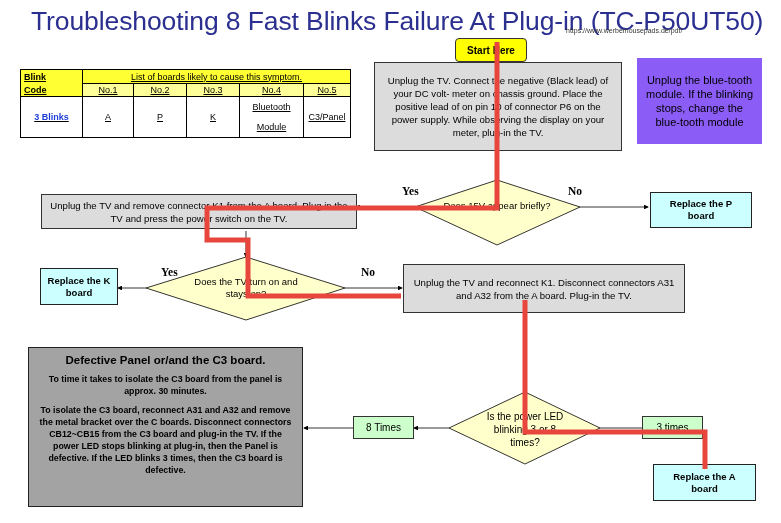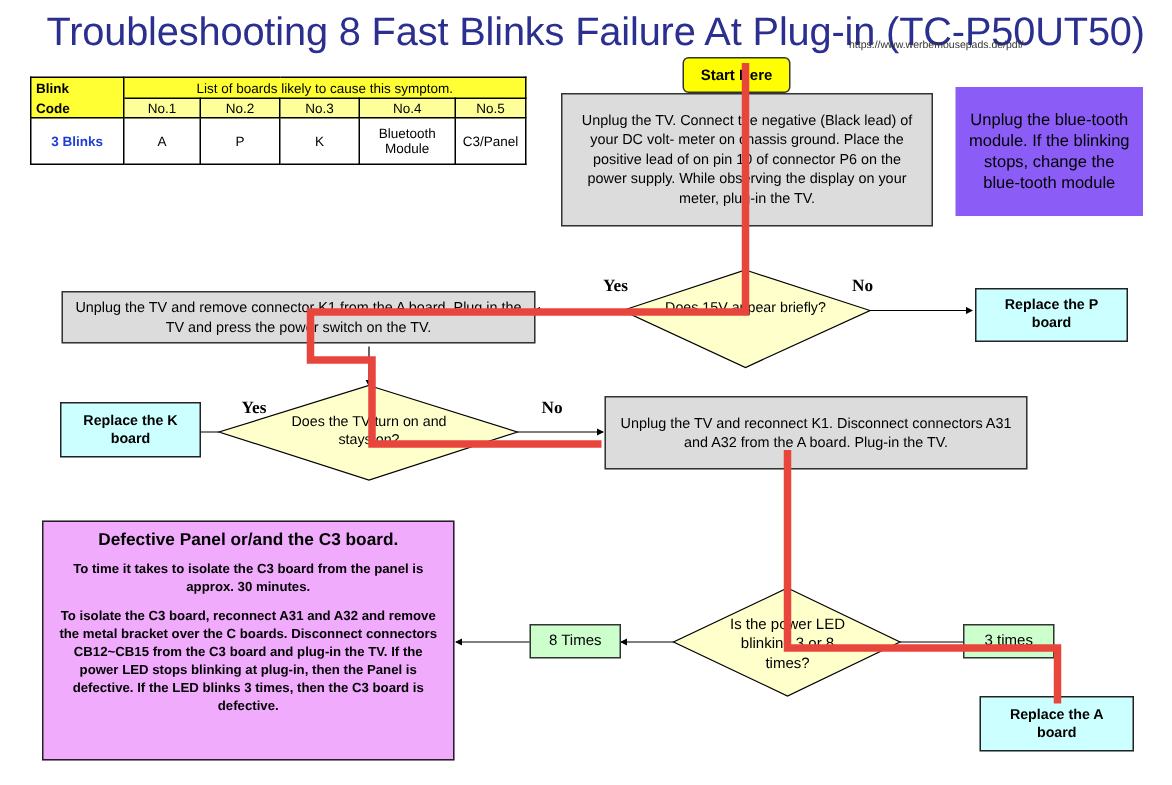--- a/index.html
+++ b/index.html
@@ -2,21 +2,21 @@
 <html><head>
 <meta charset="utf-8">
 <style>
   html, body { margin:0; padding:0; }
   body { width:781px; height:523px; position:relative; background:#ffffff; overflow:hidden;
          font-family:"Liberation Sans", sans-serif; color:#000; }
   .abs { position:absolute; }
   .title { left:31px; top:6px; font-size:26.5px; color:#2b2f8f; white-space:nowrap; letter-spacing:-0.1px; }
   .url { left:566px; top:27px; font-size:7px; color:#333; white-space:nowrap; }
 
-  table.codes { position:absolute; left:20px; top:51px; border-collapse:collapse; font-size:9px; }
+  table.codes { position:absolute; left:20px; top:69px; border-collapse:collapse; font-size:9px;text-decoration:underline; }
   table.codes td { border:1px solid #000; text-align:center; padding:0; }
   .y1 { background:#ffff33; }
   .y2 { background:#ffff99; }
   .hdrcode { text-align:left !important; font-weight:bold; padding-left:3px !important; }
   .blinks { color:#1f3ed8; font-weight:bold; }
 
   .box { position:absolute; box-sizing:border-box; display:flex; align-items:center; justify-content:center;
          text-align:center; border:1px solid #333; }
   .grey { background:#dcdcdc; }
   .cyan { background:#ccffff; border-color:#222; font-weight:bold; }
@@ -44,21 +44,21 @@
     <td class="y2" style="width:52px">No.2</td>
     <td class="y2" style="width:52px">No.3</td>
     <td class="y2" style="width:63px">No.4</td>
     <td class="y2" style="width:46px">No.5</td>
   </tr>
   <tr style="height:31px">
     <td class="blinks" style="text-align:center">3 Blinks</td>
     <td>A</td>
     <td>P</td>
     <td>K</td>
-    <td style="line-height:10px;padding:0 6px">Bluetooth Module</td>
+    <td style="line-height:20px;padding:0 6px">Bluetooth Module</td>
     <td>C3/Panel</td>
   </tr>
 </tbody>
   </table>
 
 <svg class="overlay" width="781" height="523">
   <defs>
     <marker id="ah" markerWidth="6" markerHeight="6" refX="5" refY="3" orient="auto">
       <path d="M0,0 L6,3 L0,6 z" fill="#000"></path>
     </marker>
@@ -92,33 +92,33 @@
 <div class="lbl" style="left:568px;top:185px;">No</div>
 
 <div class="box cyan" style="left:650px;top:192px;width:102px;height:36px;font-size:9.5px;line-height:12px;padding:0 14px;">Replace the P board</div>
 
 <div class="box grey" style="left:41px;top:194px;width:316px;height:35px;font-size:9.6px;line-height:13px;padding:0 6px;">Unplug the TV and remove connector K1 from the A board. Plug in the TV and press the power switch on the TV.</div>
 
 <div class="dtext" style="left:190px;top:276px;width:112px;">Does the TV turn on and stays on?</div>
 <div class="lbl" style="left:161px;top:266px;">Yes</div>
 <div class="lbl" style="left:361px;top:266px;">No</div>
 
-<div class="box cyan" style="left:40px;top:268px;width:94px;height:37px;font-size:9.5px;line-height:12px;padding:0 6px;">Replace the K board</div>
+<div class="box cyan" style="left:40px;top:268px;width:78px;height:37px;font-size:9.5px;line-height:12px;padding:0 6px;">Replace the K board</div>
 
 <div class="box grey" style="left:403px;top:264px;width:282px;height:49px;font-size:9.6px;line-height:13px;padding:0 8px;">Unplug the TV and reconnect K1. Disconnect connectors A31 and A32 from the A board. Plug-in the TV.</div>
 
 <div class="dtext" style="left:480px;top:410px;width:90px;font-size:10px;line-height:13px;">Is the power LED blinking 3 or 8 times?</div>
 
 <div class="box green" style="left:353px;top:416px;width:61px;height:23px;font-size:10px;">8 Times</div>
 
 <div class="box green" style="left:642px;top:416px;width:61px;height:23px;font-size:10px;">3 times</div>
 
 <div class="box cyan" style="left:653px;top:464px;width:103px;height:37px;font-size:9.5px;line-height:12px;padding:0 16px;">Replace the A board</div>
 
-<div class="abs" style="left:28px;top:347px;width:275px;height:160px;box-sizing:border-box;background:#f0abfc;border:1px solid #222;text-align:center;font-weight:bold;padding:6px 8px 0 8px;">
+<div class="abs" style="left:28px;top:347px;width:275px;height:160px;box-sizing:border-box;background:#a3a3a3;border:1px solid #222;text-align:center;font-weight:bold;padding:6px 8px 0 8px;">
   <div style="font-size:11.5px;margin-bottom:7px;">Defective Panel or/and the C3 board.</div>
   <div style="font-size:8.8px;line-height:12px;margin-bottom:7px;">To time it takes to isolate the C3 board from the panel is approx. 30 minutes.</div>
   <div style="font-size:8.8px;line-height:12px;">To isolate the C3 board, reconnect A31 and A32 and remove the metal bracket over the C boards. Disconnect connectors CB12~CB15 from the C3 board and plug-in the TV. If the power LED stops blinking at plug-in, then the Panel is defective. If the LED blinks 3 times, then the C3 board is defective.</div>
 </div>
 
 <svg class="overlay" width="781" height="523" style="pointer-events:none">
   <polyline points="497,42 497,208 207,208 207,240 248,240 248,296 401,296" fill="none" stroke="#e8453c" stroke-width="5" stroke-linejoin="miter"></polyline>
   <polyline points="525,300 525,432 705,432 705,469" fill="none" stroke="#e8453c" stroke-width="5" stroke-linejoin="miter"></polyline>
 </svg>
 

